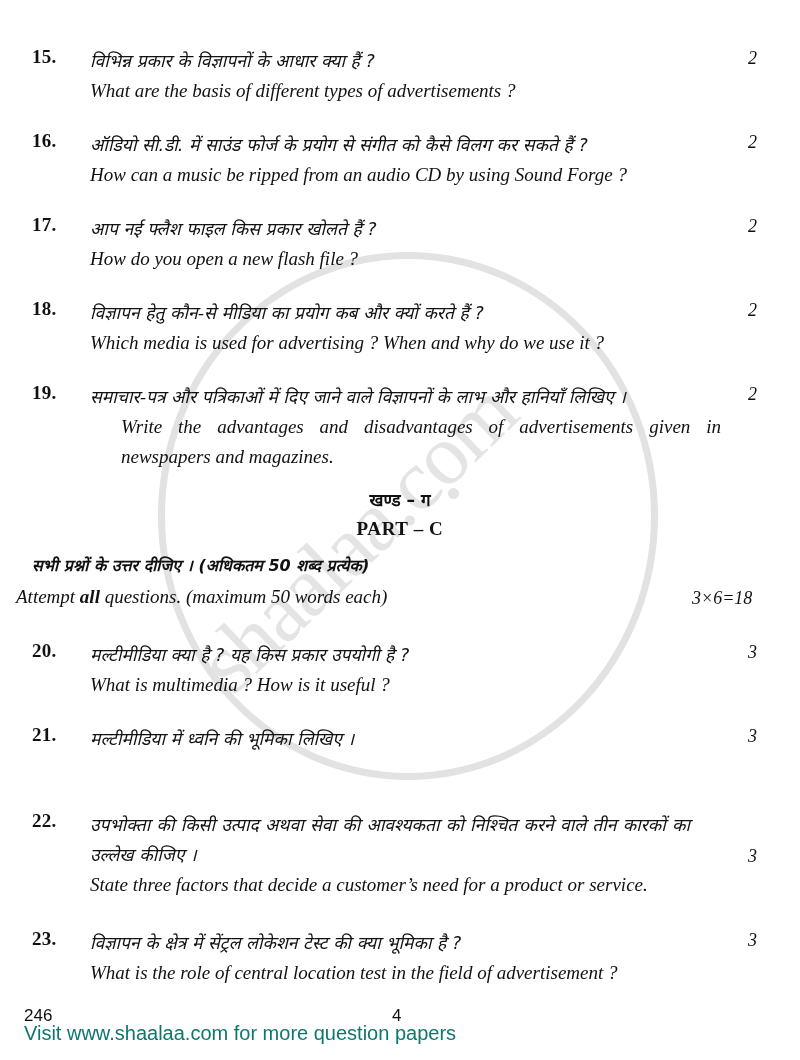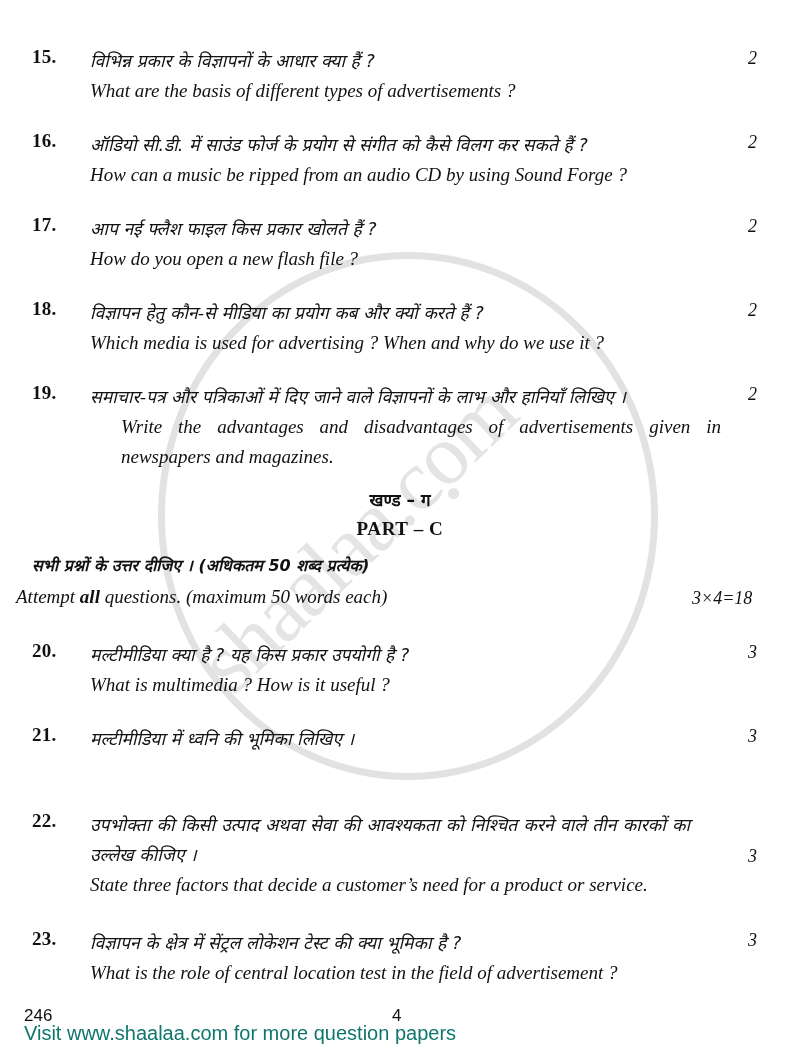--- a/index.html
+++ b/index.html
@@ -252,21 +252,21 @@
 
     <div class="center-head" style="top:488px">
       <span class="head-hi">खण्ड – ग</span>
     </div>
     <div class="center-head" style="top:518px">
       <span class="head-en">PART – C</span>
     </div>
 
     <div class="instr-hi" style="top:554px">सभी प्रश्नों के उत्तर दीजिए । (अधिकतम 50 शब्द प्रत्येक)</div>
     <div class="instr-en" style="top:586px"><span>Attempt </span><b>all</b><span> questions. (maximum 50 words each)</span></div>
-    <div class="instr-marks" style="top:588px">3×4=18</div>
+    <div class="instr-marks" style="top:588px">3×6=18</div>
 
     <div class="q-block" style="top:640px">
       <div class="q-num">20.</div>
       <div class="q-body">
         <div class="line-hi">मल्टीमीडिया क्या है ? यह किस प्रकार उपयोगी है ?</div>
         <div class="line-en">What is multimedia ? How is it useful ?</div>
       </div>
       <div class="marks" style="top:2px">3</div>
     </div>
 

